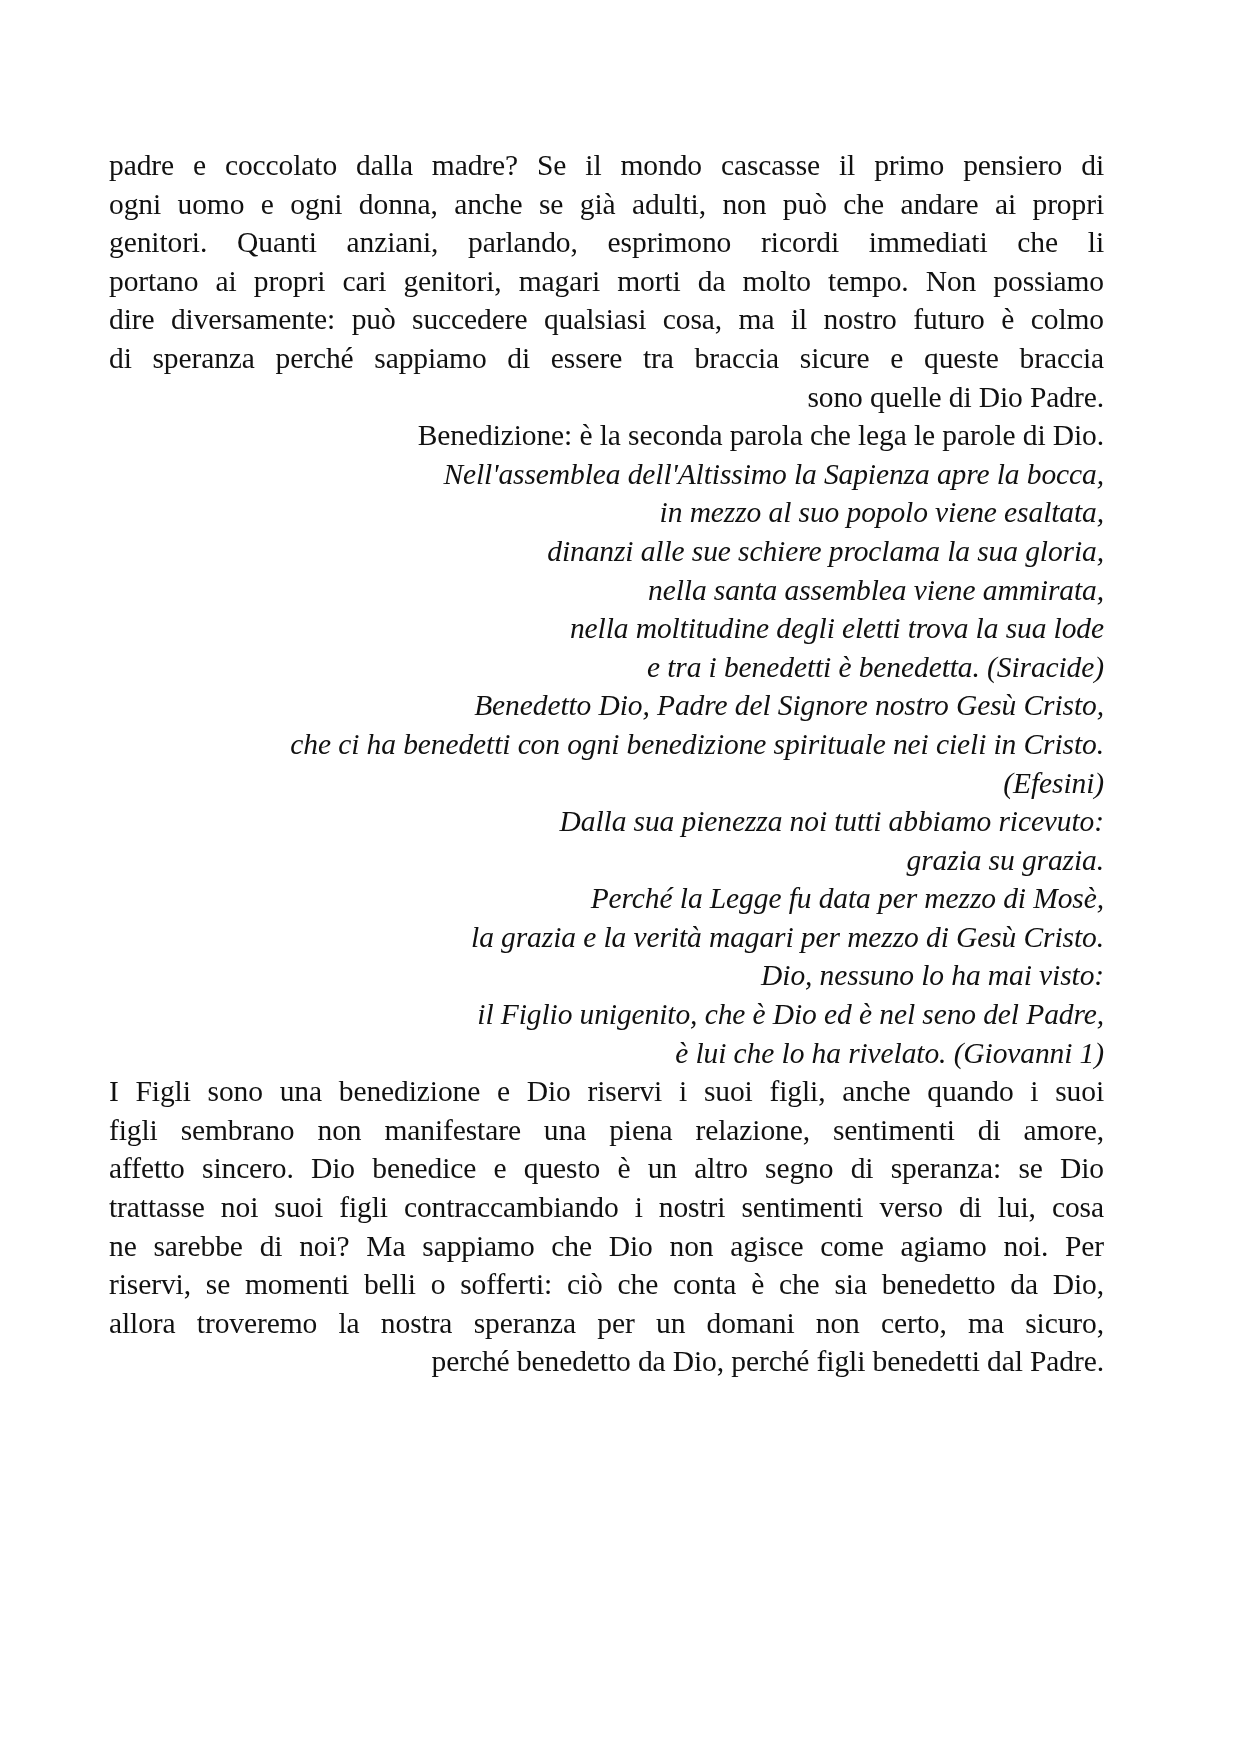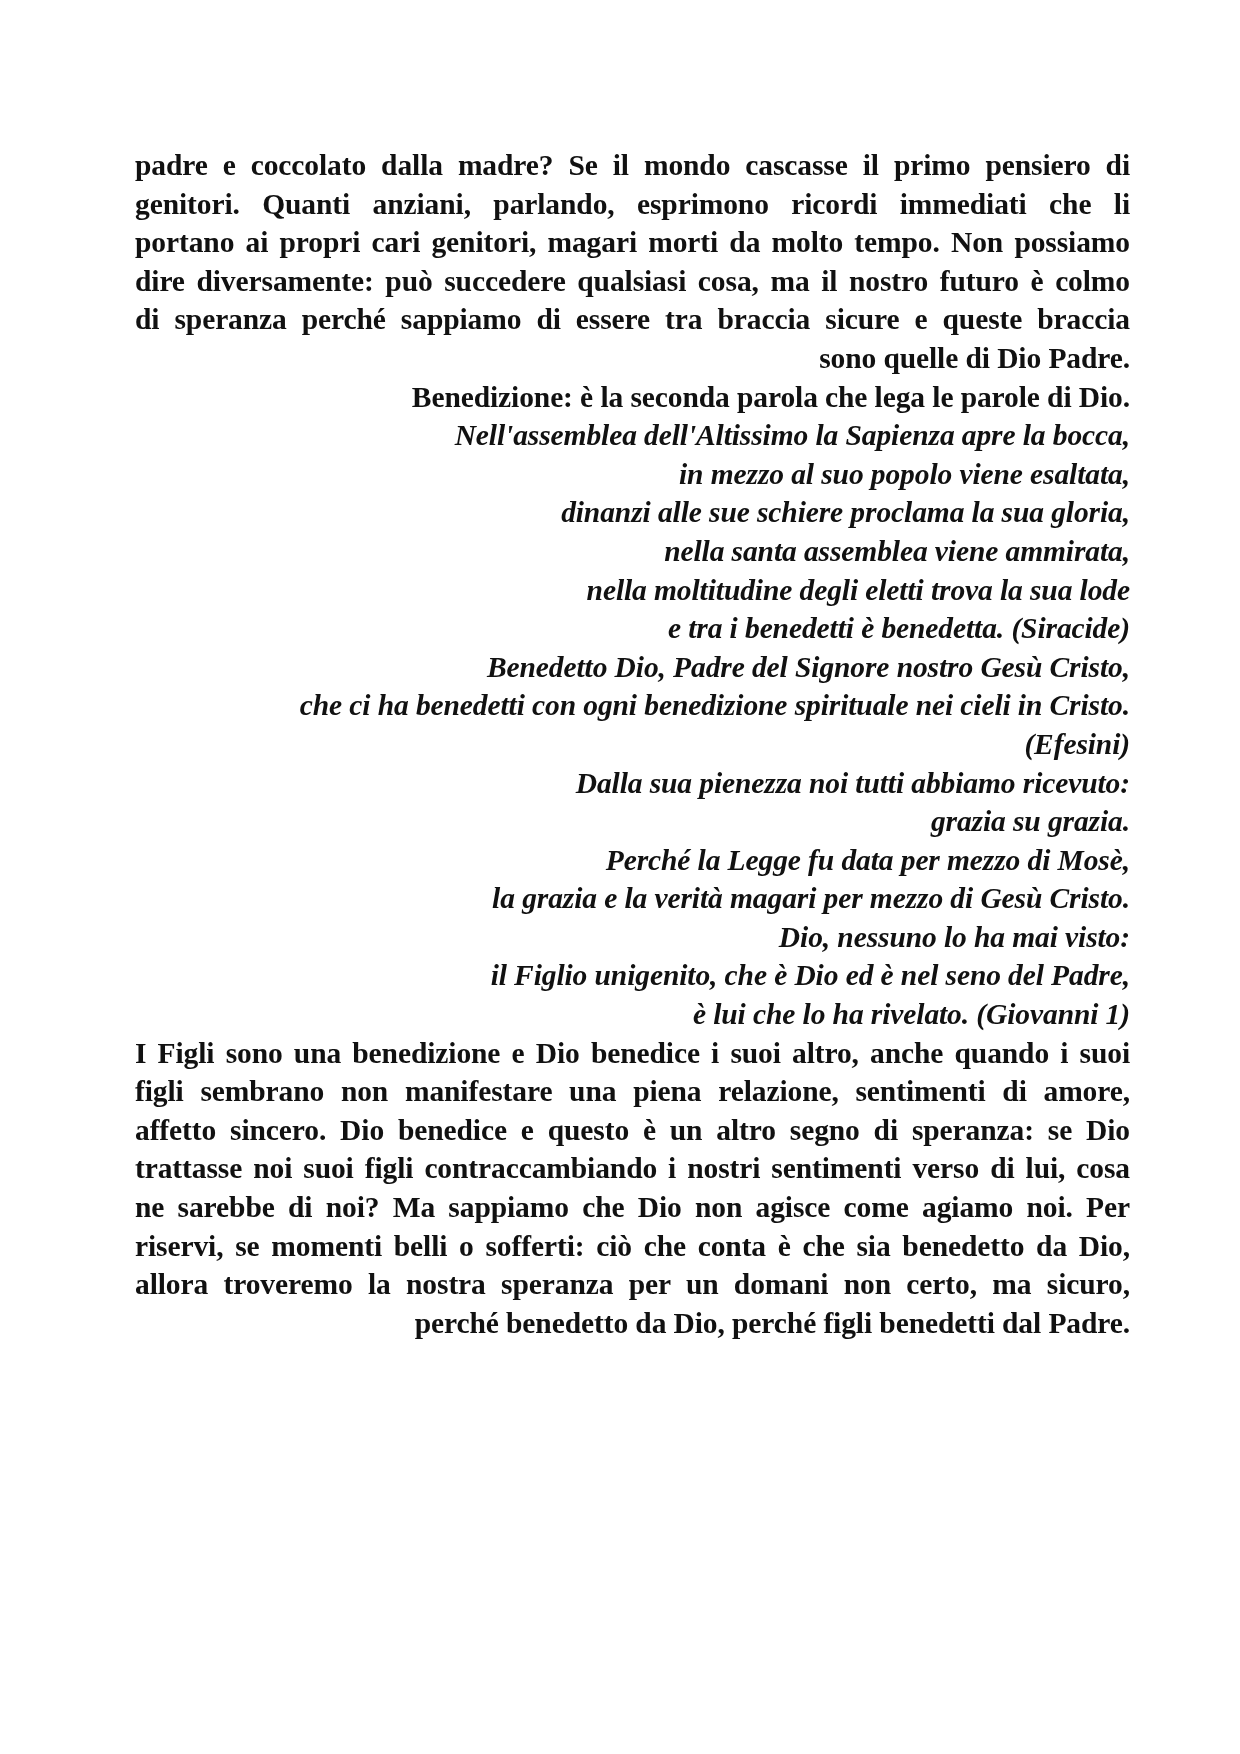--- a/index.html
+++ b/index.html
@@ -10,24 +10,23 @@
     body {
       width: 1240px;
       height: 1754px;
       position: relative;
       overflow: hidden;
       color: #111111;
       font-family: "Liberation Serif", "DejaVu Serif", serif;
     }
     .page {
       position: absolute;
-      left: 135px;
+      left: 109px;
       top: 146px;
       width: 995px;
-      font-weight: bold;
     }
     .line {
       font-size: 29.5px;
       line-height: 38.6px;
       height: 38.6px;
       white-space: nowrap;
       letter-spacing: -0.1px;
     }
     .justify {
       text-align: justify;
@@ -42,20 +41,21 @@
       font-style: italic;
     }
   </style>
 </head>
 <body>
 
 <div class="page">
 
   <div class="paragraph">
     <div class="line justify">padre e coccolato dalla madre? Se il mondo cascasse il primo pensiero di</div>
+    <div class="line justify">ogni uomo e ogni donna, anche se già adulti, non può che andare ai propri</div>
     <div class="line justify">genitori. Quanti anziani, parlando, esprimono ricordi immediati che li</div>
     <div class="line justify">portano ai propri cari genitori, magari morti da molto tempo. Non possiamo</div>
     <div class="line justify">dire diversamente: può succedere qualsiasi cosa, ma il nostro futuro è colmo</div>
     <div class="line justify">di speranza perché sappiamo di essere tra braccia sicure e queste braccia</div>
     <div class="line left">sono quelle di Dio Padre.</div>
   </div>
 
   <div class="paragraph">
     <div class="line left">Benedizione: è la seconda parola che lega le parole di Dio.</div>
   </div>
@@ -79,21 +79,21 @@
     <div class="line left">Dalla sua pienezza noi tutti abbiamo ricevuto:</div>
     <div class="line left">grazia su grazia.</div>
     <div class="line left">Perché la Legge fu data per mezzo di Mosè,</div>
     <div class="line left">la grazia e la verità magari per mezzo di Gesù Cristo.</div>
     <div class="line left">Dio, nessuno lo ha mai visto:</div>
     <div class="line left">il Figlio unigenito, che è Dio ed è nel seno del Padre,</div>
     <div class="line left">è lui che lo ha rivelato. (Giovanni 1)</div>
   </div>
 
   <div class="paragraph">
-    <div class="line justify">I Figli sono una benedizione e Dio benedice i suoi altro, anche quando i suoi</div>
+    <div class="line justify">I Figli sono una benedizione e Dio riservi i suoi figli, anche quando i suoi</div>
     <div class="line justify">figli sembrano non manifestare una piena relazione, sentimenti di amore,</div>
     <div class="line justify">affetto sincero. Dio benedice e questo è un altro segno di speranza: se Dio</div>
     <div class="line justify">trattasse noi suoi figli contraccambiando i nostri sentimenti verso di lui, cosa</div>
     <div class="line justify">ne sarebbe di noi? Ma sappiamo che Dio non agisce come agiamo noi. Per</div>
     <div class="line justify">riservi, se momenti belli o sofferti: ciò che conta è che sia benedetto da Dio,</div>
     <div class="line justify">allora troveremo la nostra speranza per un domani non certo, ma sicuro,</div>
     <div class="line left">perché benedetto da Dio, perché figli benedetti dal Padre.</div>
   </div>
 
 </div>

